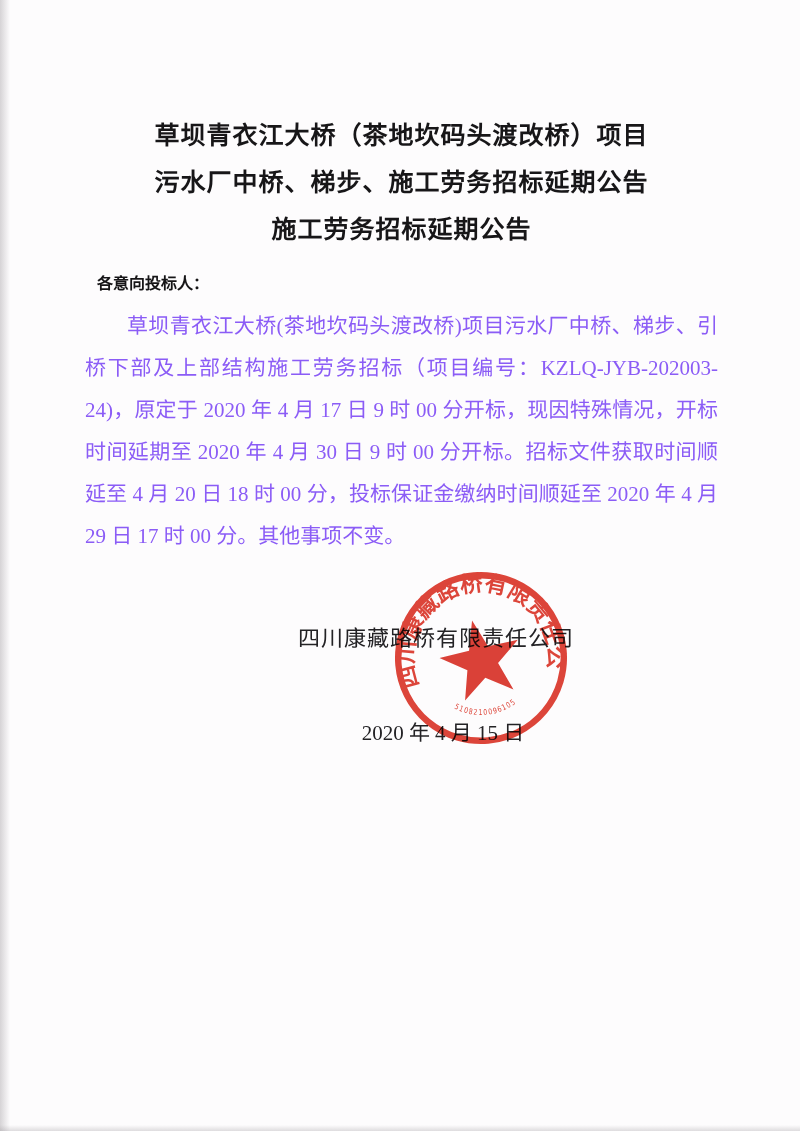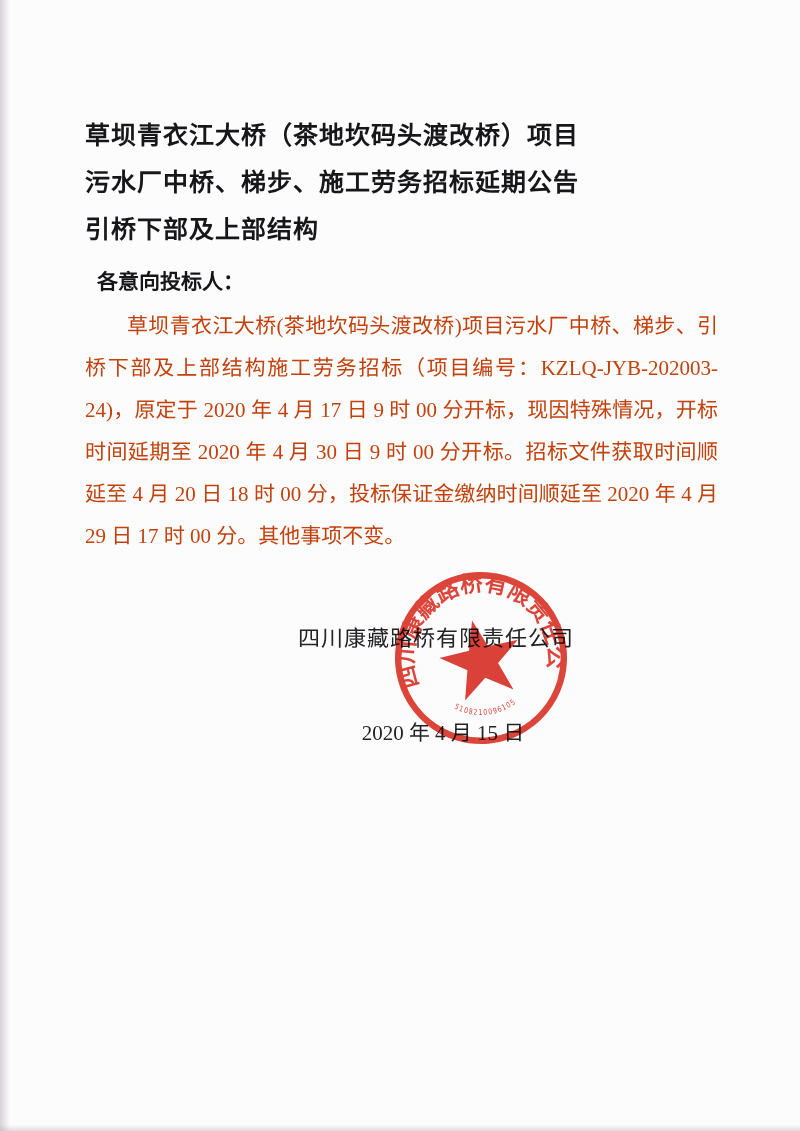--- a/index.html
+++ b/index.html
@@ -27,42 +27,42 @@
     background: linear-gradient(0deg, rgba(150,145,150,0.30), rgba(255,255,255,0));
     pointer-events: none;
   }
   .doc {
     position: absolute; left: 0; top: 0;
     width: 800px;
     padding: 112px 82px 0 85px;
     box-sizing: border-box;
   }
   .title {
-    text-align: left;
+    text-align: center;
     font-weight: bold;
     font-size: 25px;
     line-height: 47px;
     letter-spacing: 1px;
     color: #171618;
   }
   .salutation {
     margin-top: 10px;
     padding-left: 12px;
-    font-family: Liberation Mono, monospace;
+    font-family: Liberation Sans, sans-serif;
     font-weight: bold;
-    font-size: 21px;
+    font-size: 16px;
     line-height: 42px;
     color: #161517;
   }
   .body-paragraph {
     font-size: 21px;
     line-height: 42px;
     text-align: justify;
     text-indent: 2em;
-    color: #c2410c;
+    color: #8b5cf6;
   }
   .signature-line {
     position: absolute;
     left: 0; top: 622px;
     width: 800px;
     text-align: center;
     transform: translateX(36px);
     font-size: 22px;
     line-height: 34px;
     letter-spacing: 1px;
@@ -104,21 +104,21 @@
 <body>
 
 <div class="page">
   <div class="scan-edge-left"></div>
   <div class="scan-edge-bottom"></div>
 
   <div class="doc">
     <div class="title">
       <div>草坝青衣江大桥（茶地坎码头渡改桥）项目</div>
       <div>污水厂中桥、梯步、施工劳务招标延期公告</div>
-      <div>引桥下部及上部结构</div>
+      <div>施工劳务招标延期公告</div>
     </div>
 
     <div class="salutation">各意向投标人：</div>
 
     <div class="body-paragraph">草坝青衣江大桥(茶地坎码头渡改桥)项目污水厂中桥、梯步、引桥下部及上部结构施工劳务招标（项目编号：KZLQ-JYB-202003-24)，原定于 2020 年 4 月 17 日 9 时 00 分开标，现因特殊情况，开标时间延期至 2020 年 4 月 30 日 9 时 00 分开标。招标文件获取时间顺延至 4 月 20 日 18 时 00 分，投标保证金缴纳时间顺延至 2020 年 4 月 29 日 17 时 00 分。其他事项不变。</div>
   </div>
 
   <div class="signature-line">四川康藏路桥有限责任公司</div>
 
   <div class="date-line">2020 年 4 月 15 日</div>

